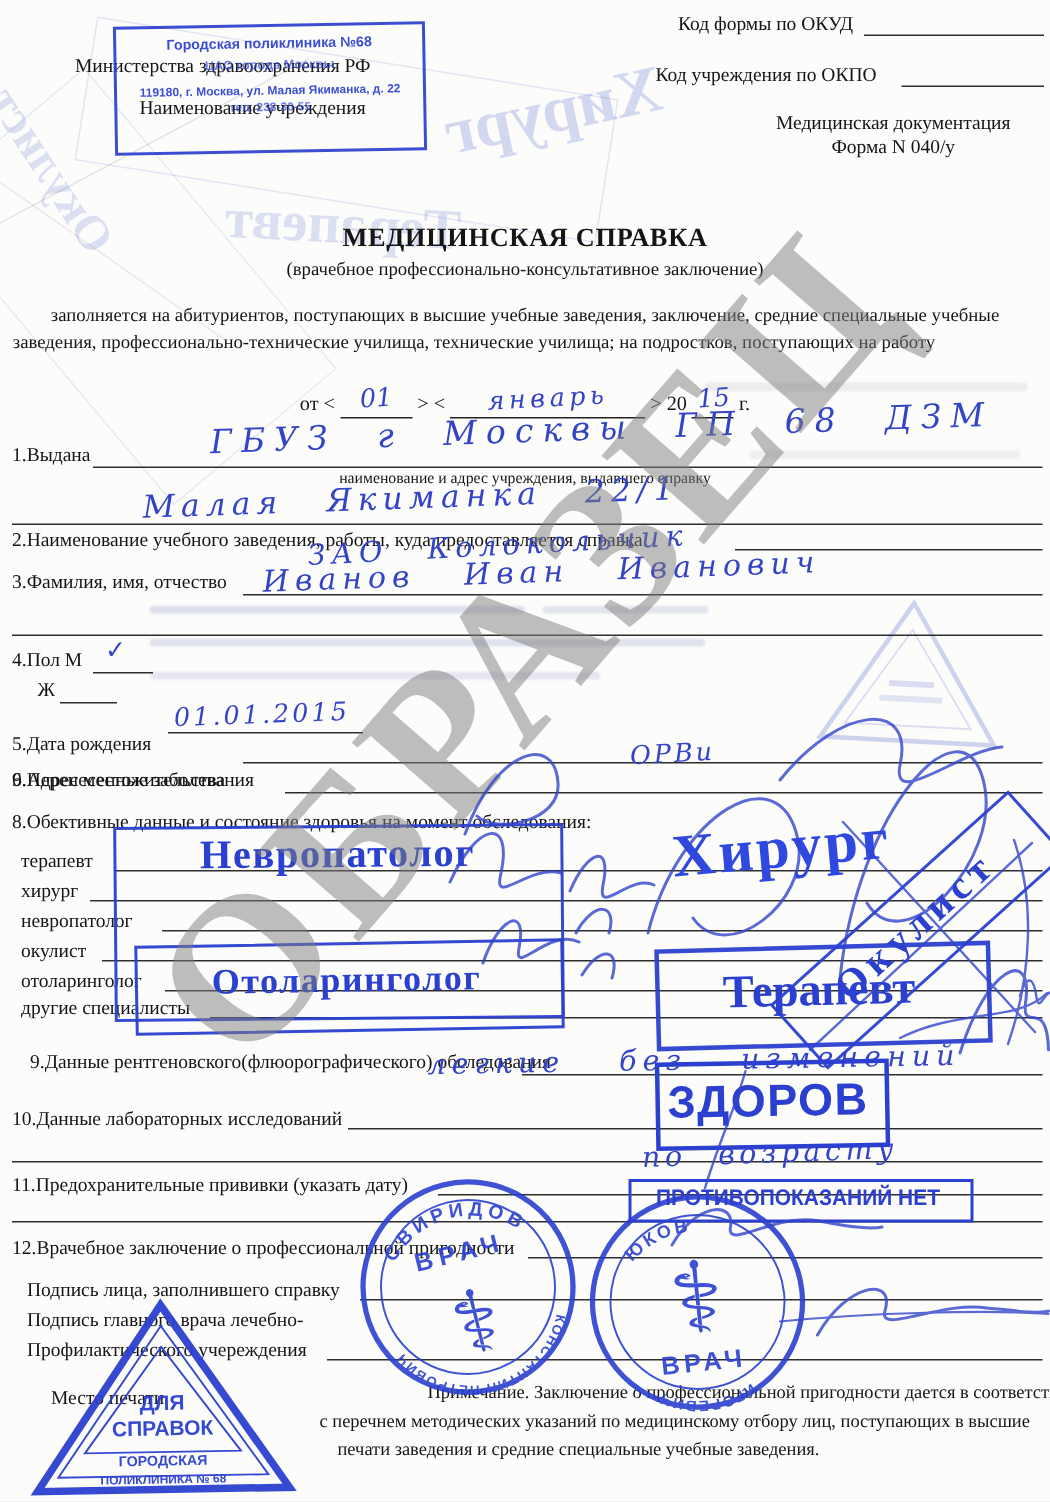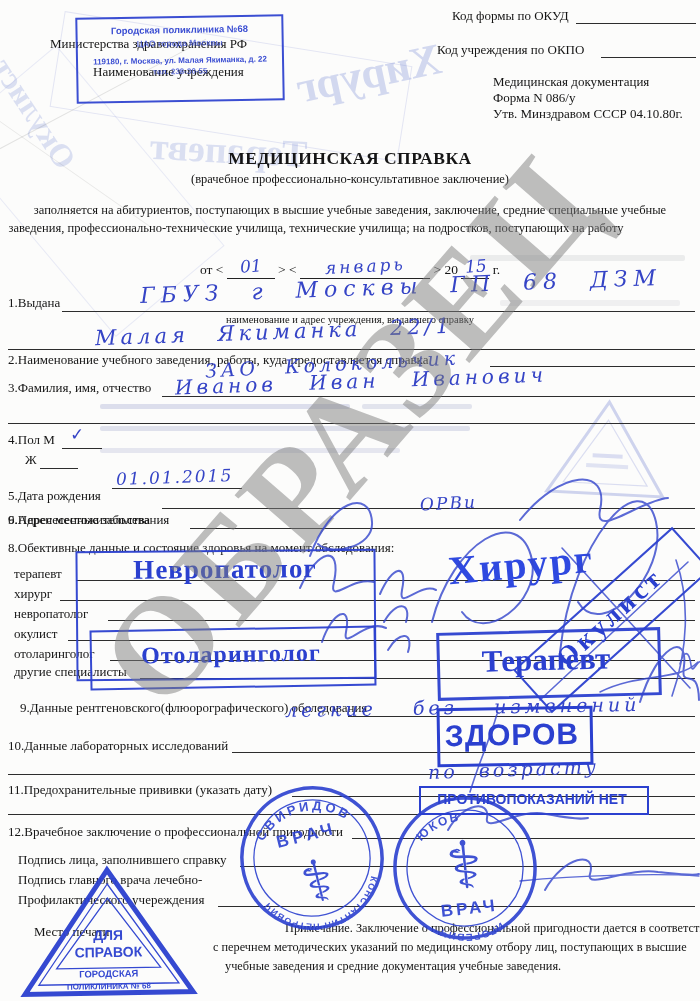--- a/index.html
+++ b/index.html
@@ -59,24 +59,23 @@
 
   <div class="z3">
     <div class="pt" style="left:50px;top:36px;">Министерства здравоохранения РФ</div>
     <div class="pt" style="left:93px;top:64px;">Наименование учреждения</div>
 
     <div class="pt" style="left:452px;top:8px;">Код формы по ОКУД</div>
     <div class="ul" style="left:576px;top:23px;width:120px;"></div>
     <div class="pt" style="left:437px;top:42px;">Код учреждения по ОКПО</div>
     <div class="ul" style="left:601px;top:57px;width:95px;"></div>
 
-    <div class="pt" style="left:493px;top:74px;width:205px;text-align:left;white-space:normal;line-height:16px;">
+    <div class="pt" style="left:493px;top:74px;width:205px;text-align:center;white-space:normal;line-height:16px;">
       <div>Медицинская документация</div>
-      <div>Форма N 086/у</div>
-      <div>Утв. Минздравом СССР 04.10.80г.</div>
+      <div>Форма N 040/у</div>
     </div>
 
     <div class="pt" style="left:0;top:148px;width:700px;text-align:center;font-size:17.5px;font-weight:bold;letter-spacing:.5px;">МЕДИЦИНСКАЯ СПРАВКА</div>
     <div class="pt" style="left:0;top:172px;width:700px;text-align:center;font-size:12.5px;">(врачебное профессионально-консультативное заключение)</div>
     <div class="pt" style="left:0;top:203px;width:700px;text-align:center;font-size:12.5px;">заполняется на абитуриентов, поступающих в высшие учебные заведения, заключение, средние специальные учебные</div>
     <div class="pt" style="left:0;top:221px;width:632px;text-align:center;font-size:12.5px;">заведения, профессионально-технические училища, технические училища; на подростков, поступающих на работу</div>
 
     <div class="pt" style="left:0;top:258px;width:700px;text-align:center;font-size:13.5px;">
       <span>от &lt;</span>
       <span style="display:inline-block;min-width:48px;border-bottom:1.2px solid #222;text-align:center;">
@@ -149,21 +148,21 @@
 
     <div class="pt" style="left:18px;top:852px;">Подпись лица, заполнившего справку</div>
     <div class="ul" style="left:240px;top:866px;width:455px;"></div>
     <div class="pt" style="left:18px;top:872px;">Подпись главного врача лечебно-</div>
     <div class="pt" style="left:18px;top:892px;">Профилактического учереждения</div>
     <div class="ul" style="left:218px;top:906px;width:477px;"></div>
     <div class="pt" style="left:34px;top:924px;">Место печати</div>
 
     <div class="pt" style="left:285px;top:921px;font-size:12.3px;">Примечание. Заключение о профессиональной пригодности дается в соответствии</div>
     <div class="pt" style="left:213px;top:940px;font-size:12.3px;">с перечнем методических указаний по медицинскому отбору лиц, поступающих в высшие</div>
-    <div class="pt" style="left:225px;top:959px;font-size:12.3px;">учебные заведения и средние документация учебные заведения.</div>
+    <div class="pt" style="left:225px;top:959px;font-size:12.3px;">печати заведения и средние специальные учебные заведения.</div>
   </div>
 
   <div class="z4">
 
     <div style="position:absolute;left:76px;top:16px;width:204px;height:76px;border:2px solid #2b40cf;transform:rotate(-1deg);
                 color:#2b40cf;font-family:'Liberation Sans',sans-serif;text-align:center;padding-top:6px;opacity:.92;">
       <div style="font-size:9.5px;font-weight:bold;">Городская поликлиника №68</div>
       <div style="font-size:8.5px;font-weight:bold;opacity:.75;margin-top:3px;">ЦАО города Москвы</div>
       <div style="font-size:8px;font-weight:bold;margin-top:8px;">119180, г. Москва, ул. Малая Якиманка, д. 22</div>
       <div style="font-size:8px;font-weight:bold;opacity:.75;margin-top:2px;">тел. 238-30-55</div>

